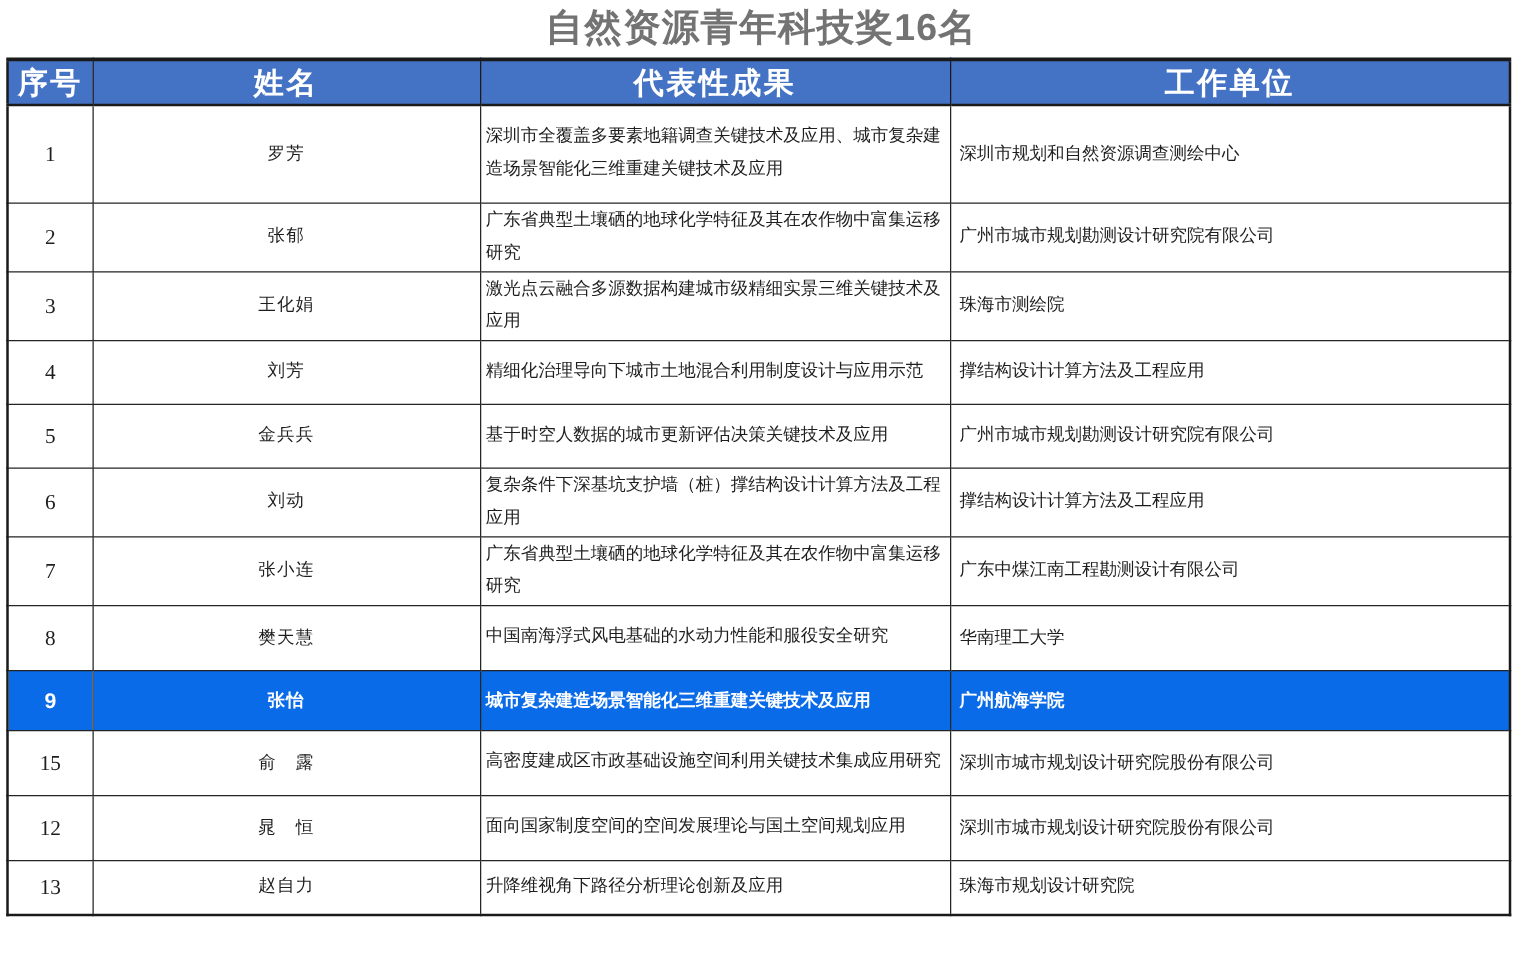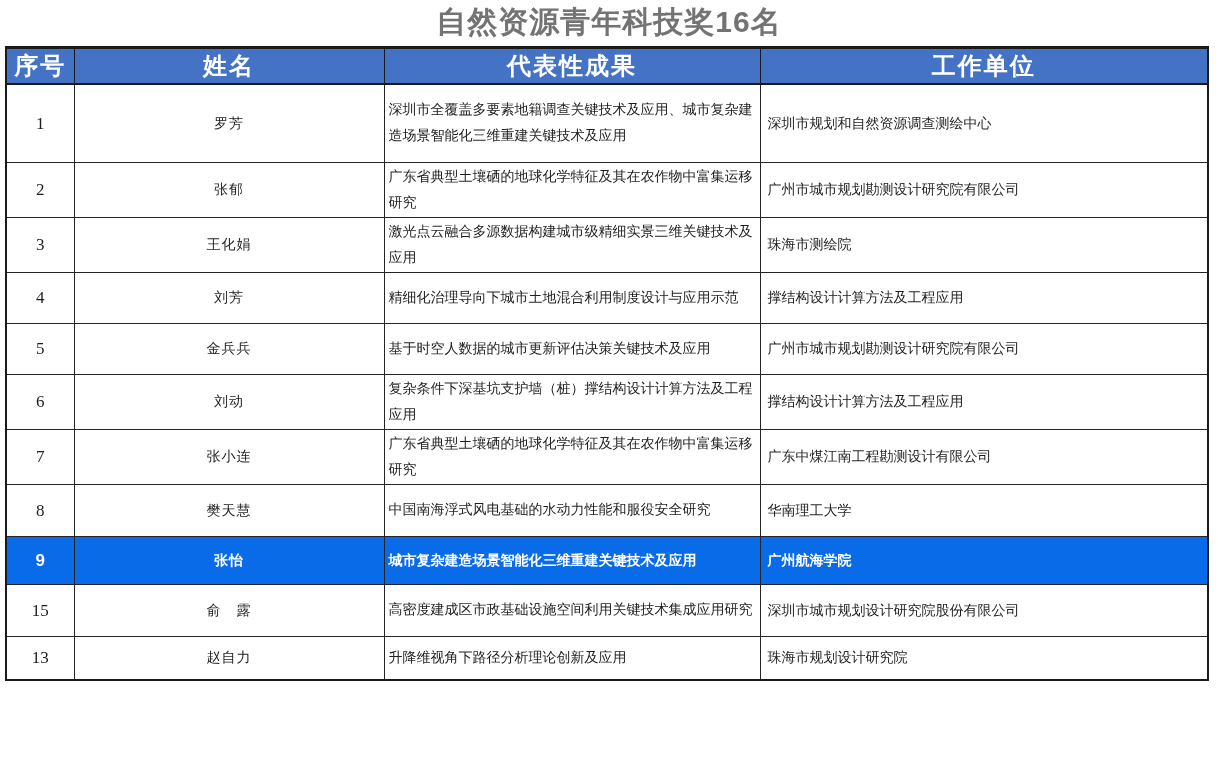--- a/index.html
+++ b/index.html
@@ -144,20 +144,26 @@
         <td class="cell-name">张怡</td>
         <td class="cell-achievement">城市复杂建造场景智能化三维重建关键技术及应用</td>
         <td class="cell-unit">广州航海学院</td>
       </tr>
       <tr style="height: 52px;">
         <td class="cell-index">15</td>
         <td class="cell-name">俞　露</td>
         <td class="cell-achievement">高密度建成区市政基础设施空间利用关键技术集成应用研究</td>
         <td class="cell-unit">深圳市城市规划设计研究院股份有限公司</td>
       </tr>
+      <tr style="height: 52px;">
+        <td class="cell-index">12</td>
+        <td class="cell-name">晁　恒</td>
+        <td class="cell-achievement">面向国家制度空间的空间发展理论与国土空间规划应用</td>
+        <td class="cell-unit">深圳市城市规划设计研究院股份有限公司</td>
+      </tr>
       <tr style="height: 44px;">
         <td class="cell-index">13</td>
         <td class="cell-name">赵自力</td>
         <td class="cell-achievement">升降维视角下路径分析理论创新及应用</td>
         <td class="cell-unit">珠海市规划设计研究院</td>
       </tr>
     </tbody>
 </table>
 
 </body></html>

